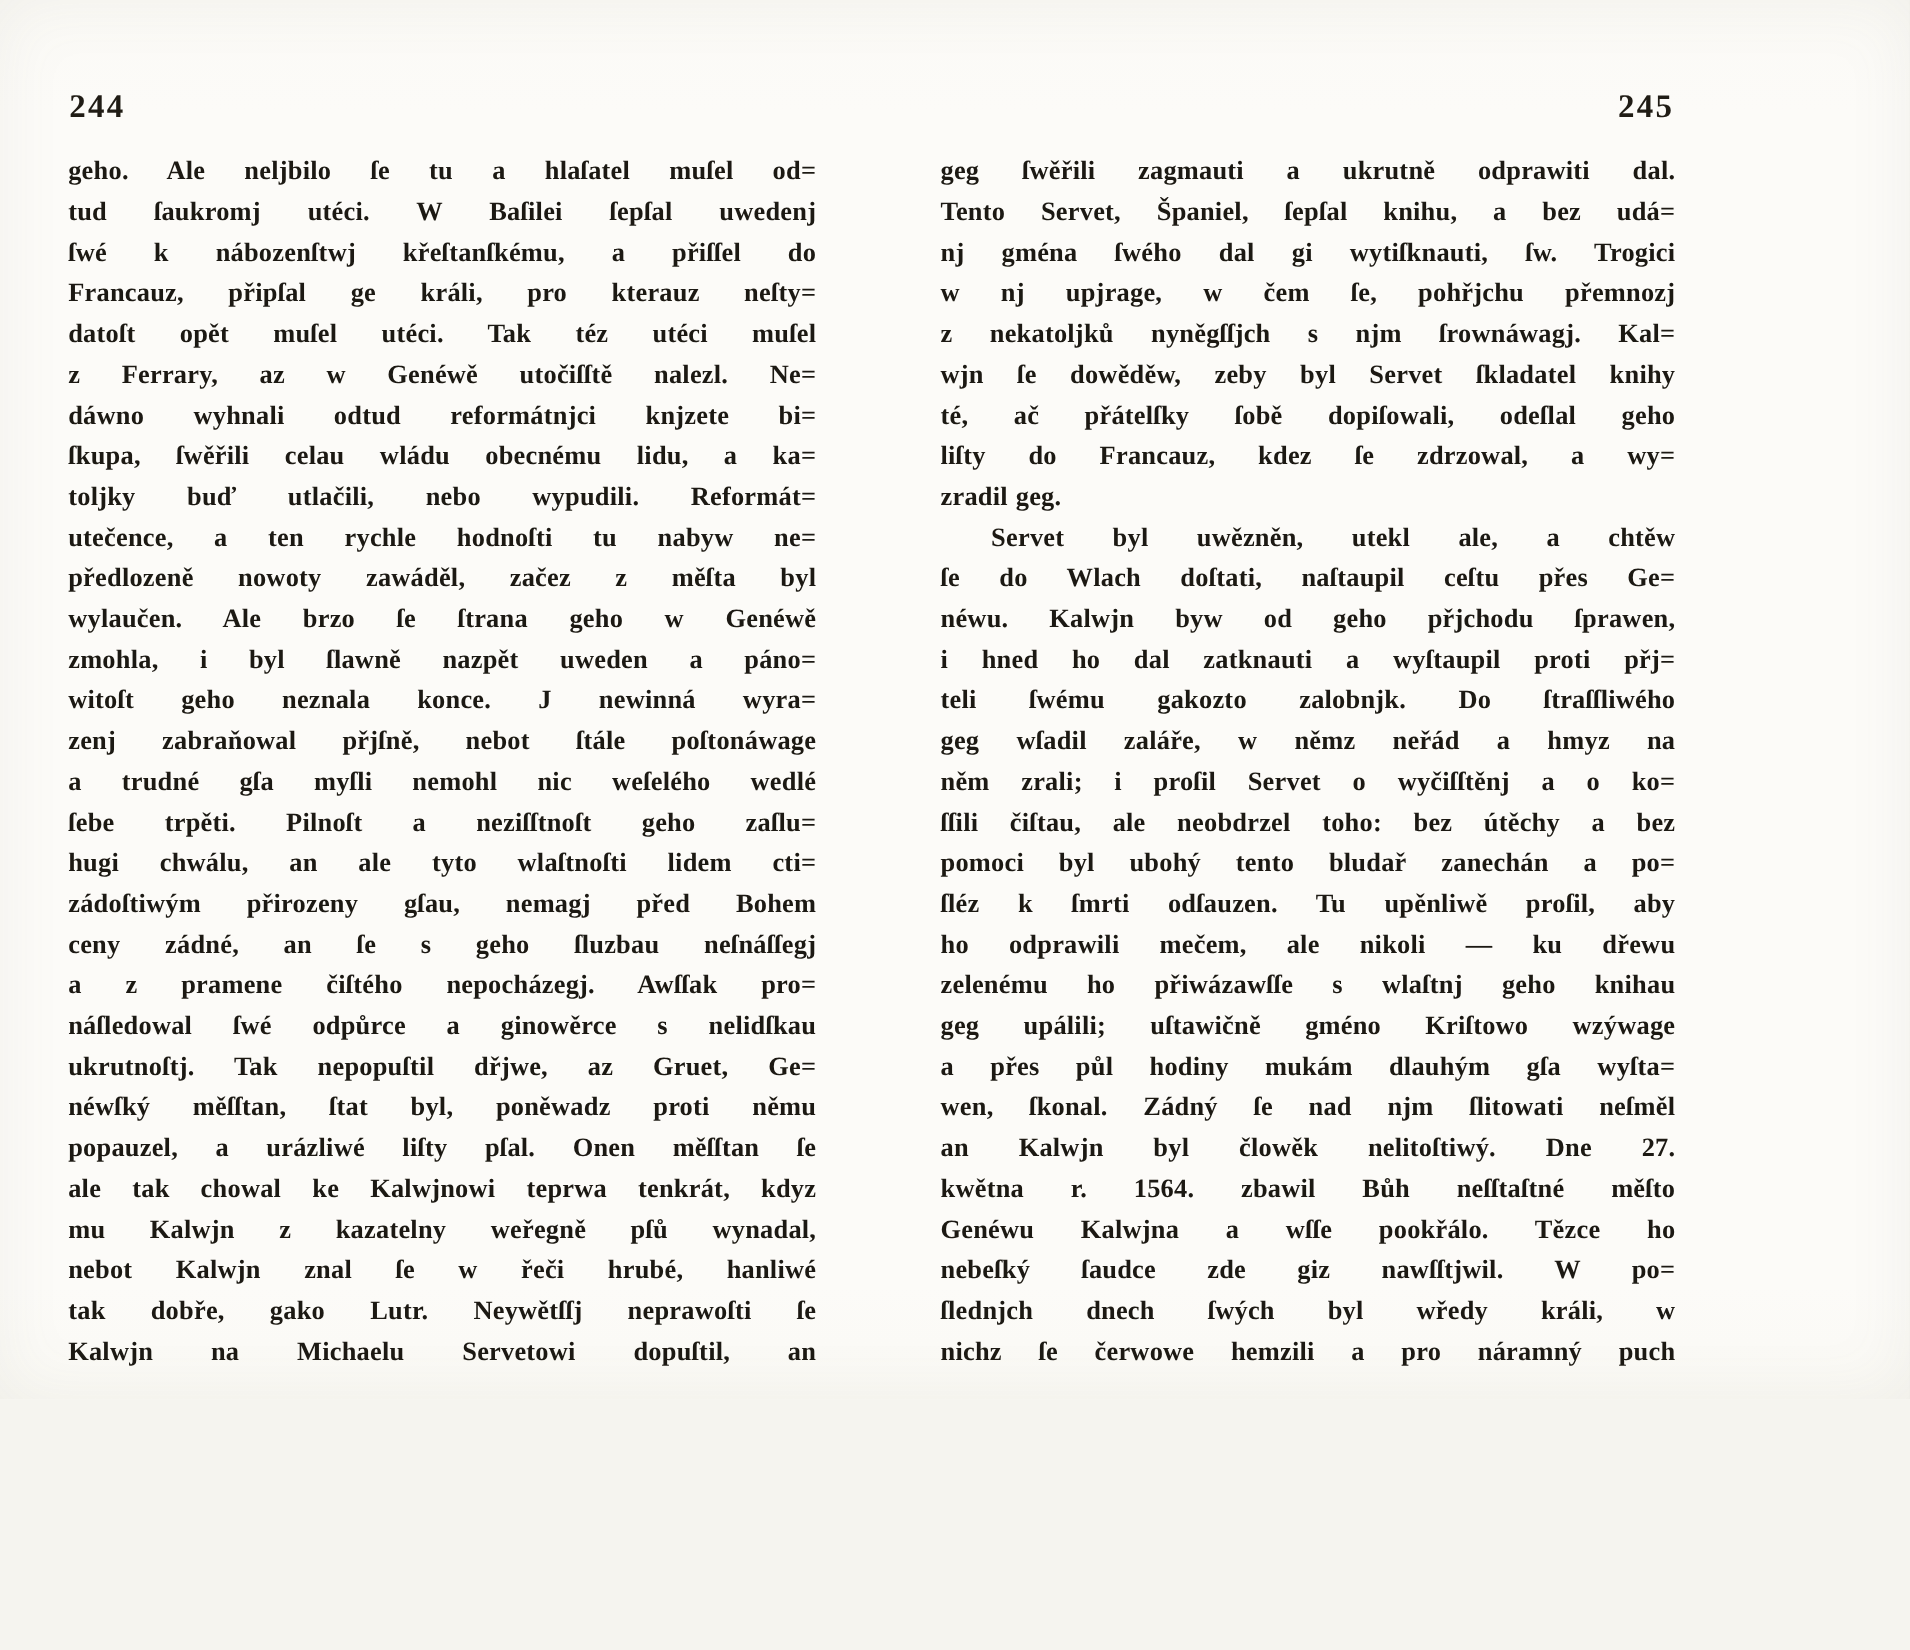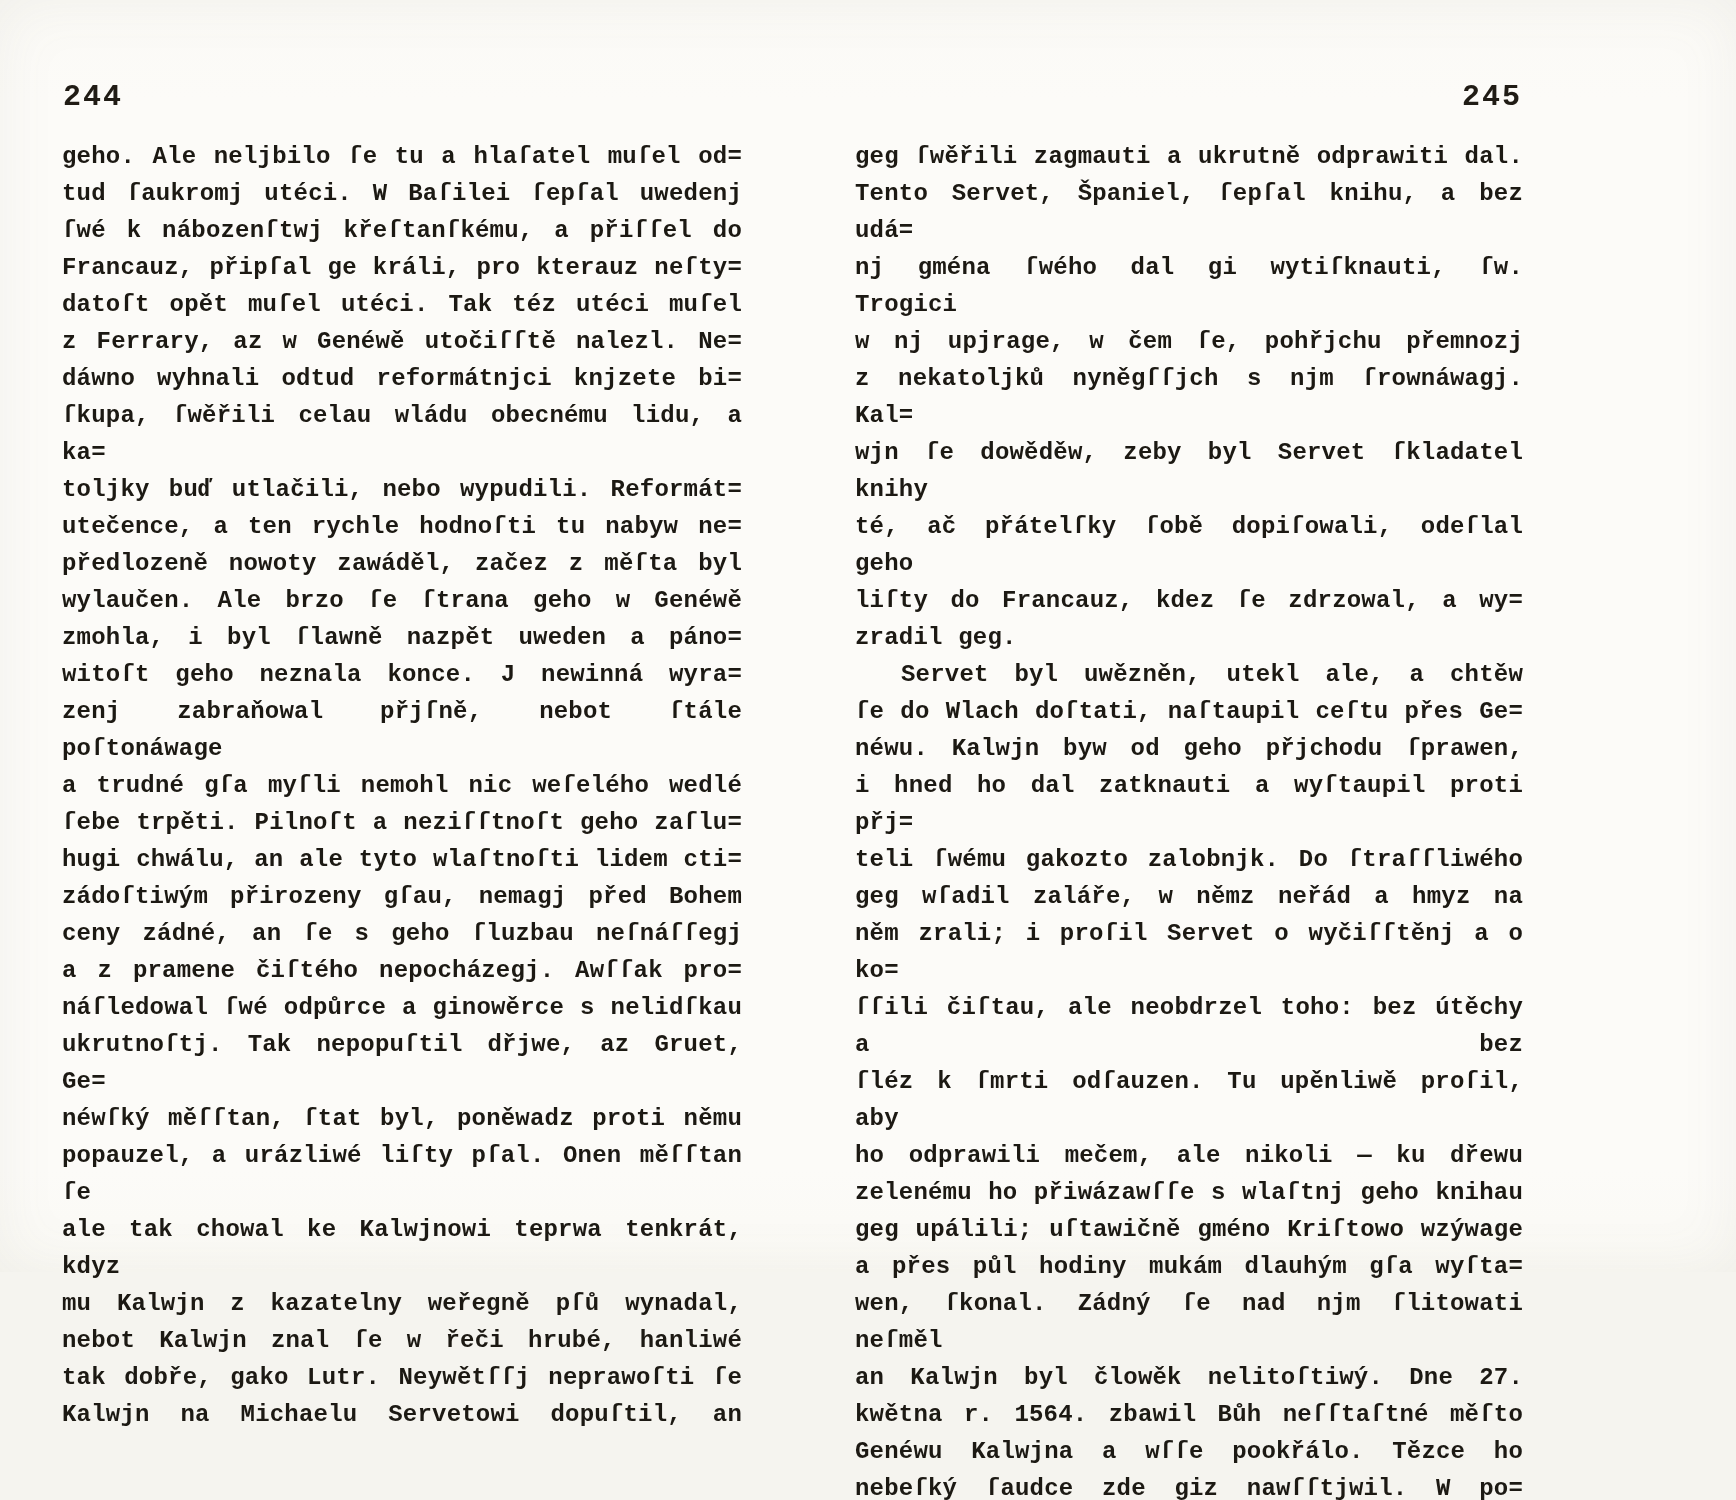--- a/index.html
+++ b/index.html
@@ -11,21 +11,21 @@
     height: 1500px;
     background: #f5f4ef;
     overflow: hidden;
   }
   .scan {
     position: relative;
     width: 1736px;
     height: 1272px;
     background: linear-gradient(180deg, #fbfaf6 0%, #fcfbf8 8%, #fcfbf8 92%, #faf9f4 100%);
     box-shadow: inset 0 0 60px rgba(120,115,100,0.08);
-    font-family: Liberation Mono, monospace;
+    font-family: Liberation Serif, serif;
     color: #1c1913;
   }
   .page-number {
     position: absolute;
     top: 80px;
     font-size: 30px;
     font-weight: bold;
     letter-spacing: 2px;
     color: #201c15;
   }
@@ -107,20 +107,21 @@
       <div class="line">liſty do Francauz, kdez ſe zdrzowal, a wy=</div>
       <div class="line left">zradil geg.</div>
       <div class="line indent">Servet byl uwězněn, utekl ale, a chtěw</div>
       <div class="line">ſe do Wlach doſtati, naſtaupil ceſtu přes Ge=</div>
       <div class="line">néwu. Kalwjn byw od geho přjchodu ſprawen,</div>
       <div class="line">i hned ho dal zatknauti a wyſtaupil proti přj=</div>
       <div class="line">teli ſwému gakozto zalobnjk. Do ſtraſſliwého</div>
       <div class="line">geg wſadil zaláře, w němz neřád a hmyz na</div>
       <div class="line">něm zrali; i proſil Servet o wyčiſſtěnj a o ko=</div>
       <div class="line">ſſili čiſtau, ale neobdrzel toho: bez útěchy a bez</div>
+      <div class="line">pomoci byl ubohý tento bludař zanechán a po=</div>
       <div class="line">ſléz k ſmrti odſauzen. Tu upěnliwě proſil, aby</div>
       <div class="line">ho odprawili mečem, ale nikoli — ku dřewu</div>
       <div class="line">zelenému ho přiwázawſſe s wlaſtnj geho knihau</div>
       <div class="line">geg upálili; uſtawičně gméno Kriſtowo wzýwage</div>
       <div class="line">a přes půl hodiny mukám dlauhým gſa wyſta=</div>
       <div class="line">wen, ſkonal. Zádný ſe nad njm ſlitowati neſměl</div>
       <div class="line">an Kalwjn byl člowěk nelitoſtiwý. Dne 27.</div>
       <div class="line">kwětna r. 1564. zbawil Bůh neſſtaſtné měſto</div>
       <div class="line">Genéwu Kalwjna a wſſe pookřálo. Tězce ho</div>
       <div class="line">nebeſký ſaudce zde giz nawſſtjwil. W po=</div>

